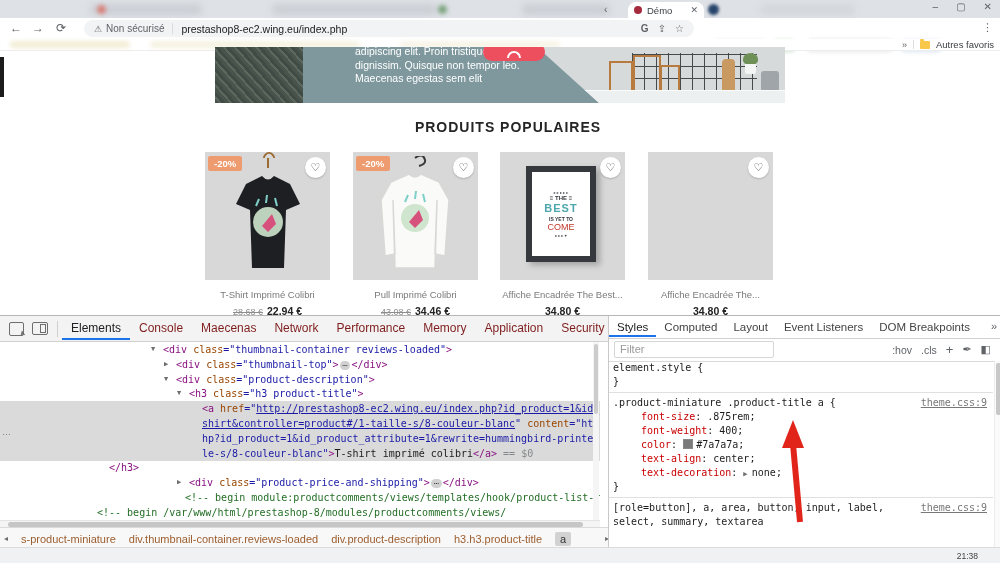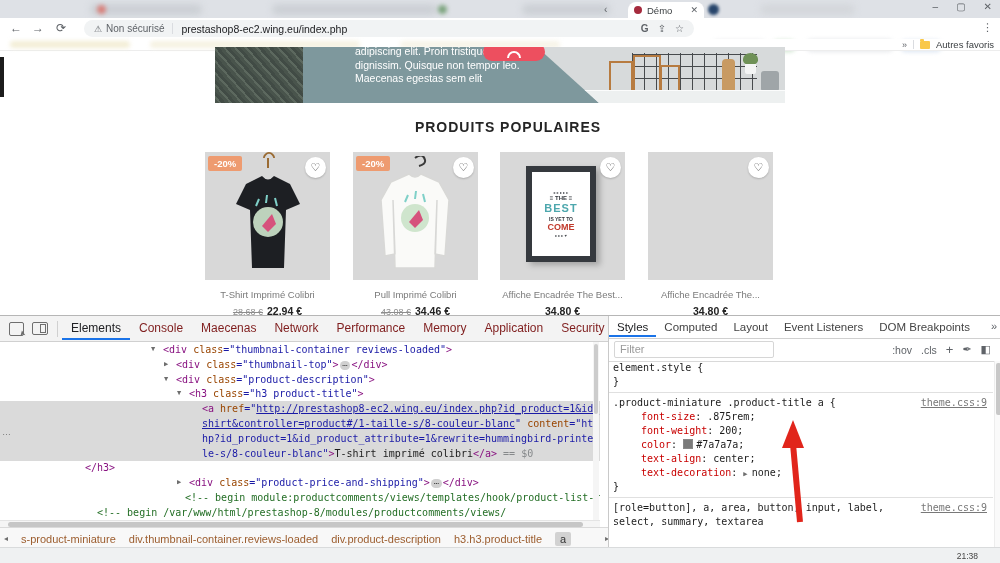--- a/index.html
+++ b/index.html
@@ -270,21 +270,21 @@
 
   <div class="card" style="left:500px;">
     <div class="imgarea">
       <div class="wish">♡</div>
       <div class="frame">
         <div class="frame-inner">
           <div style="font-size:4px;color:#3a3e44;">▸ ▸ ▸ ▸ ▸</div>
           <div style="font-size:6px;font-weight:bold;color:#33373d;">≡ THE ≡</div>
           <div style="font-size:11px;font-weight:bold;color:#4da7ad;letter-spacing:1px;">BEST</div>
           <div style="font-size:5px;font-weight:bold;color:#33373d;">IS YET TO</div>
-          <div style="font-size:9px;font-weight:bold;color:#c0392b;">COME</div>
+          <div style="font-size:9px;font-weight:normal;color:#c0392b;">COME</div>
           <div style="font-size:4px;color:#3a3e44;">▸ ▸ ▸ ♥</div>
         </div>
       </div>
     </div>
     <div class="ptitle">Affiche Encadrée The Best...</div>
     <div class="price-clip">
       <div class="price-line"><span>34.80 €</span></div>
     </div>
   </div>
 
@@ -346,21 +346,21 @@
         <div class="trow sel" style="top: 74px;">
           <span class="tline" style="padding-left: 202px;"><span class="s-l">shirt&amp;controller=product#/1-taille-s/8-couleur-blanc</span><span class="s-v">"</span><span class="s-p"> </span><span class="s-n">content</span><span class="s-v">="http</span></span>
         </div>
         <div class="trow sel" style="top: 89px;">
           <span class="tline" style="padding-left: 202px;"><span class="s-v">hp?id_product=1&amp;id_product_attribute=1&amp;rewrite=hummingbird-printed-</span></span>
         </div>
         <div class="trow sel" style="top: 104px;">
           <span class="tline" style="padding-left: 202px;"><span class="s-v">le-s/8-couleur-blanc"</span><span class="s-t">&gt;</span><span class="s-x">T-shirt imprimé colibri</span><span class="s-t">&lt;/a&gt;</span><span class="s-d"> == $0</span></span>
         </div>
         <div class="trow" style="top: 118px;">
-          <span class="tline" style="padding-left: 85px;"><span class="s-t">&lt;/h3&gt;</span></span>
+          <span class="tline" style="padding-left: 109px;"><span class="s-t">&lt;/h3&gt;</span></span>
         </div>
         <div class="trow" style="top: 133px;">
           <span class="arw" style="left: 177px;">▶</span>
           <span class="tline" style="padding-left: 189px;"><span class="s-t">&lt;div</span><span class="s-p"> </span><span class="s-n">class</span><span class="s-v">="product-price-and-shipping"</span><span class="s-t">&gt;</span><span class="s-e">⋯</span><span class="s-t">&lt;/div&gt;</span></span>
         </div>
         <div class="trow" style="top: 148px;">
           <span class="tline" style="padding-left: 185px;"><span class="s-c">&lt;!-- begin module:productcomments/views/templates/hook/product-list-r</span></span>
         </div>
         <div class="trow" style="top: 163px;">
           <span class="tline" style="padding-left: 97px;"><span class="s-c">&lt;!-- begin /var/www/html/prestashop-8/modules/productcomments/views/</span></span>
@@ -408,21 +408,21 @@
       <div class="cssarea">
         <div class="cssline">element.style {</div>
         <div class="cssline">}</div>
         <div class="css-sep"></div>
         <div class="cssline">
           <span>.product-miniature .product-title a {</span>
           <span class="src-link">theme.css:9</span>
         </div>
         <div>
             <div class="prop"><span class="pname">font-size</span>: <span class="pval">.875rem;</span></div>
-            <div class="prop"><span class="pname">font-weight</span>: <span class="pval">200;</span></div>
+            <div class="prop"><span class="pname">font-weight</span>: <span class="pval">400;</span></div>
             <div class="prop"><span class="pname">color</span>: <span class="swatch" style="background: rgb(122, 122, 122);"></span><span class="pval">#7a7a7a;</span></div>
             <div class="prop"><span class="pname">text-align</span>: <span class="pval">center;</span></div>
             <div class="prop"><span class="pname">text-decoration</span>: <span class="pexp">▶ </span><span class="pval">none;</span></div>
           </div>
         <div class="cssline">}</div>
         <div class="css-sep"></div>
         <div class="cssline">
           <span>[role=button], a, area, button, input, label,</span>
           <span class="src-link">theme.css:9</span>
         </div>

